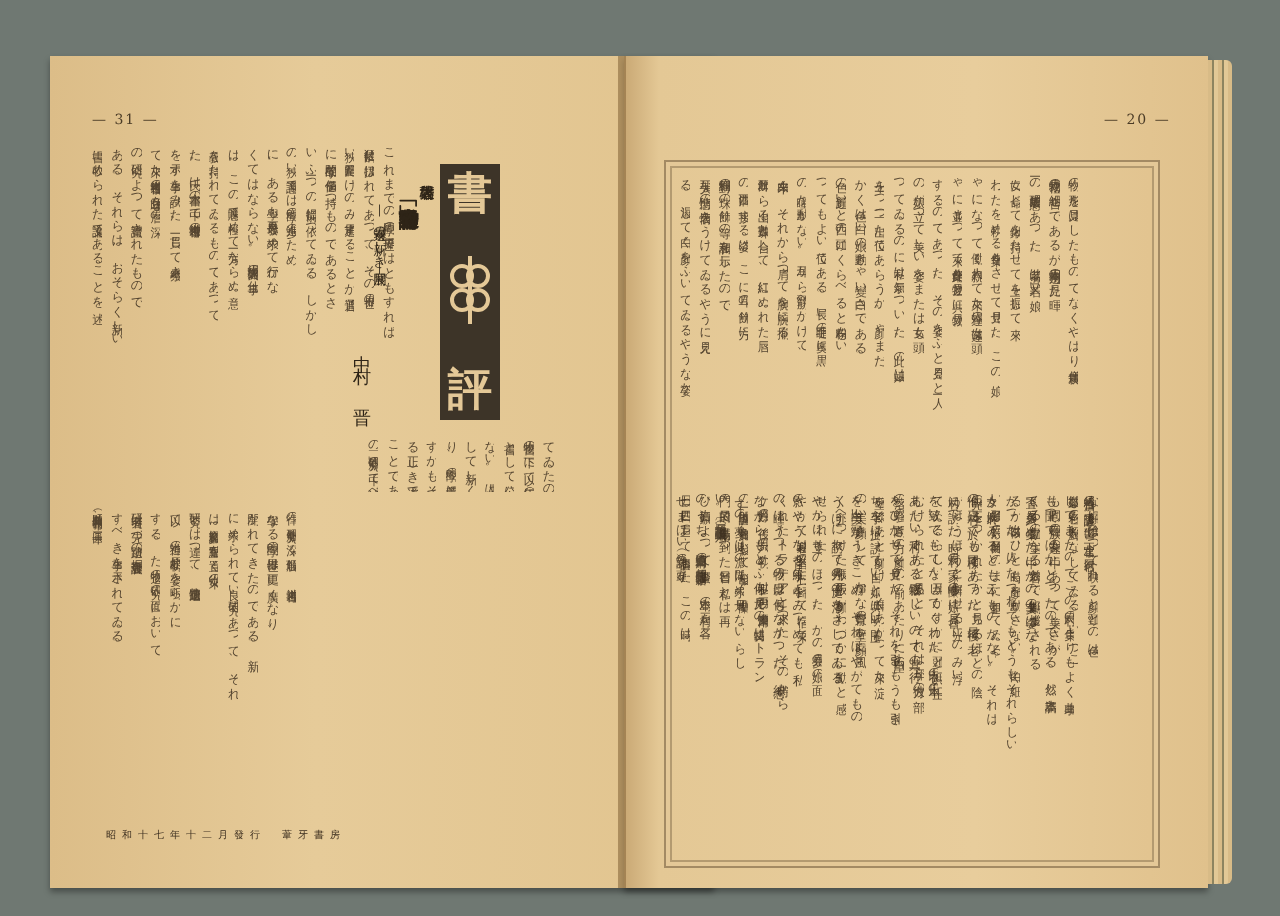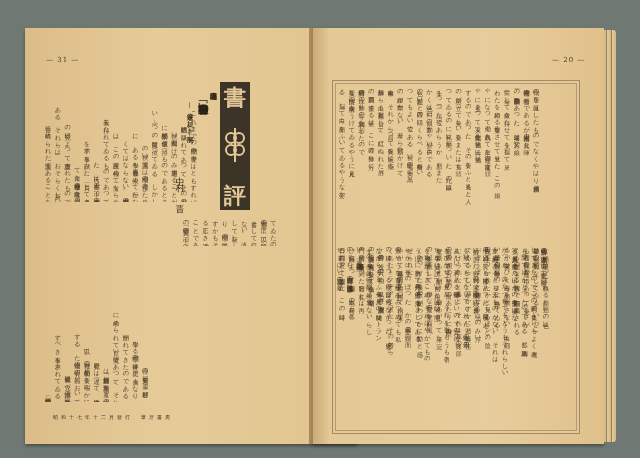--- a/index.html
+++ b/index.html
@@ -1,19 +1,19 @@
 <!DOCTYPE html>
 <html><head>
 <meta charset="utf-8">
 <style>
   html,body{margin:0;padding:0;}
   body{width:640px;height:458px;background:#6f7872;position:relative;overflow:hidden;font-family:"DejaVu Serif","Liberation Serif",serif;}
   .spread{position:absolute;left:25px;top:28px;width:590px;height:416px;}
   .page{position:absolute;top:0;height:416px;background:#e4c897;box-shadow:0 2px 3px rgba(0,0,0,.35);}
-  .page.left{left:0;width:332px;background:linear-gradient(90deg,#dcbd88 0%,#e6cb99 40%,#e2c590 92%,#c9a874 100%);text-align:right;}
+  .page.left{left:0;width:332px;background:linear-gradient(90deg,#dcbd88 0%,#e6cb99 40%,#e2c590 92%,#c9a874 100%);}
   .page.right{left:287px;width:292px;background:linear-gradient(90deg,#c9a874 0%,#e4c895 6%,#e8cd9c 60%,#e0c18c 100%);}
   .gutter{position:absolute;left:284px;top:0;width:4px;height:416px;background:#8a6a3e;opacity:.6;}
   .edges{position:absolute;left:579px;top:2px;width:12px;height:412px;background:repeating-linear-gradient(90deg,#d8bb87 0 2px,#8d8460 2px 3px,#e2c896 3px 5px);border-radius:0 3px 3px 0;}
   .pagenum{position:absolute;font-size:7px;color:#4a3b26;letter-spacing:1px;}
   .vcols{position:absolute;display:flex;flex-direction:row-reverse;gap:3.5px;}
   .vcol{writing-mode:vertical-rl;font-size:6.2px;line-height:6.2px;color:#3e3020;white-space:nowrap;overflow:hidden;letter-spacing:.2px;opacity:.85;}
   .header-block{position:absolute;left:195px;top:54px;width:30px;height:128px;background:#3d3428;display:flex;flex-direction:column;align-items:center;justify-content:space-between;padding:3px 0;box-sizing:border-box;}
   .header-char{color:#e4c897;font-size:22px;font-weight:bold;line-height:24px;font-family:"DejaVu Serif",serif;}
   .knot{width:24px;height:40px;}
   .title-col{position:absolute;writing-mode:vertical-rl;color:#2e2417;white-space:nowrap;}

